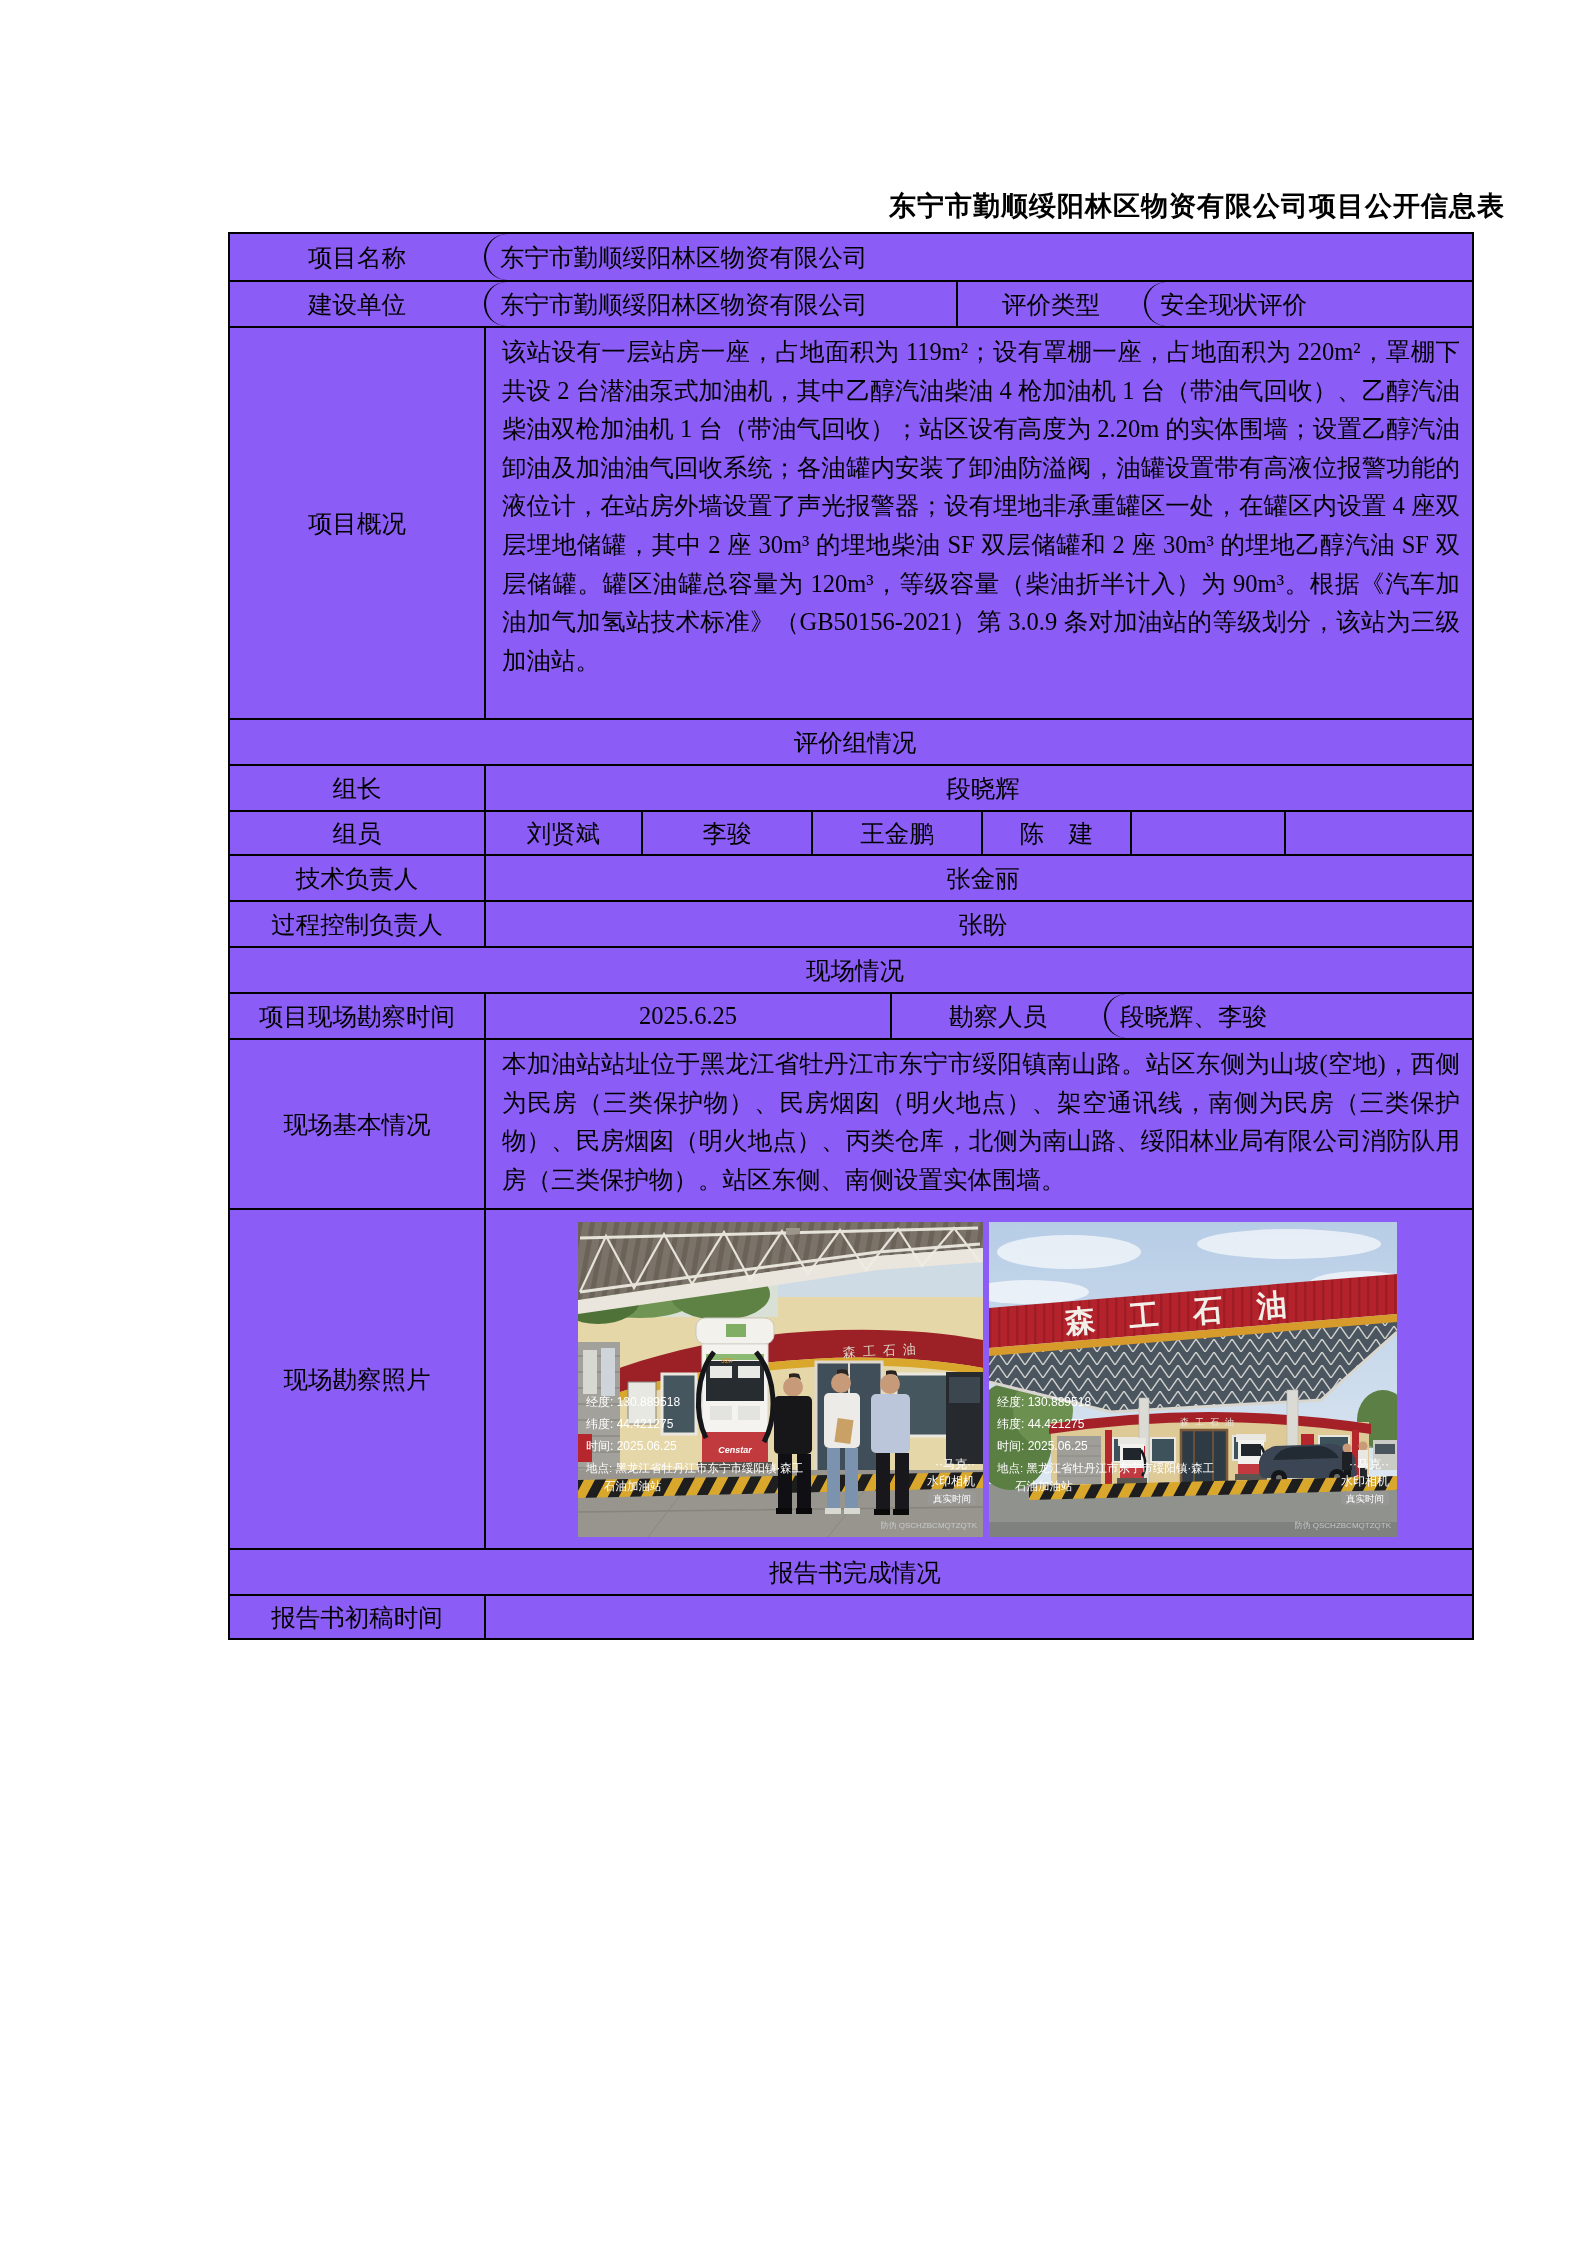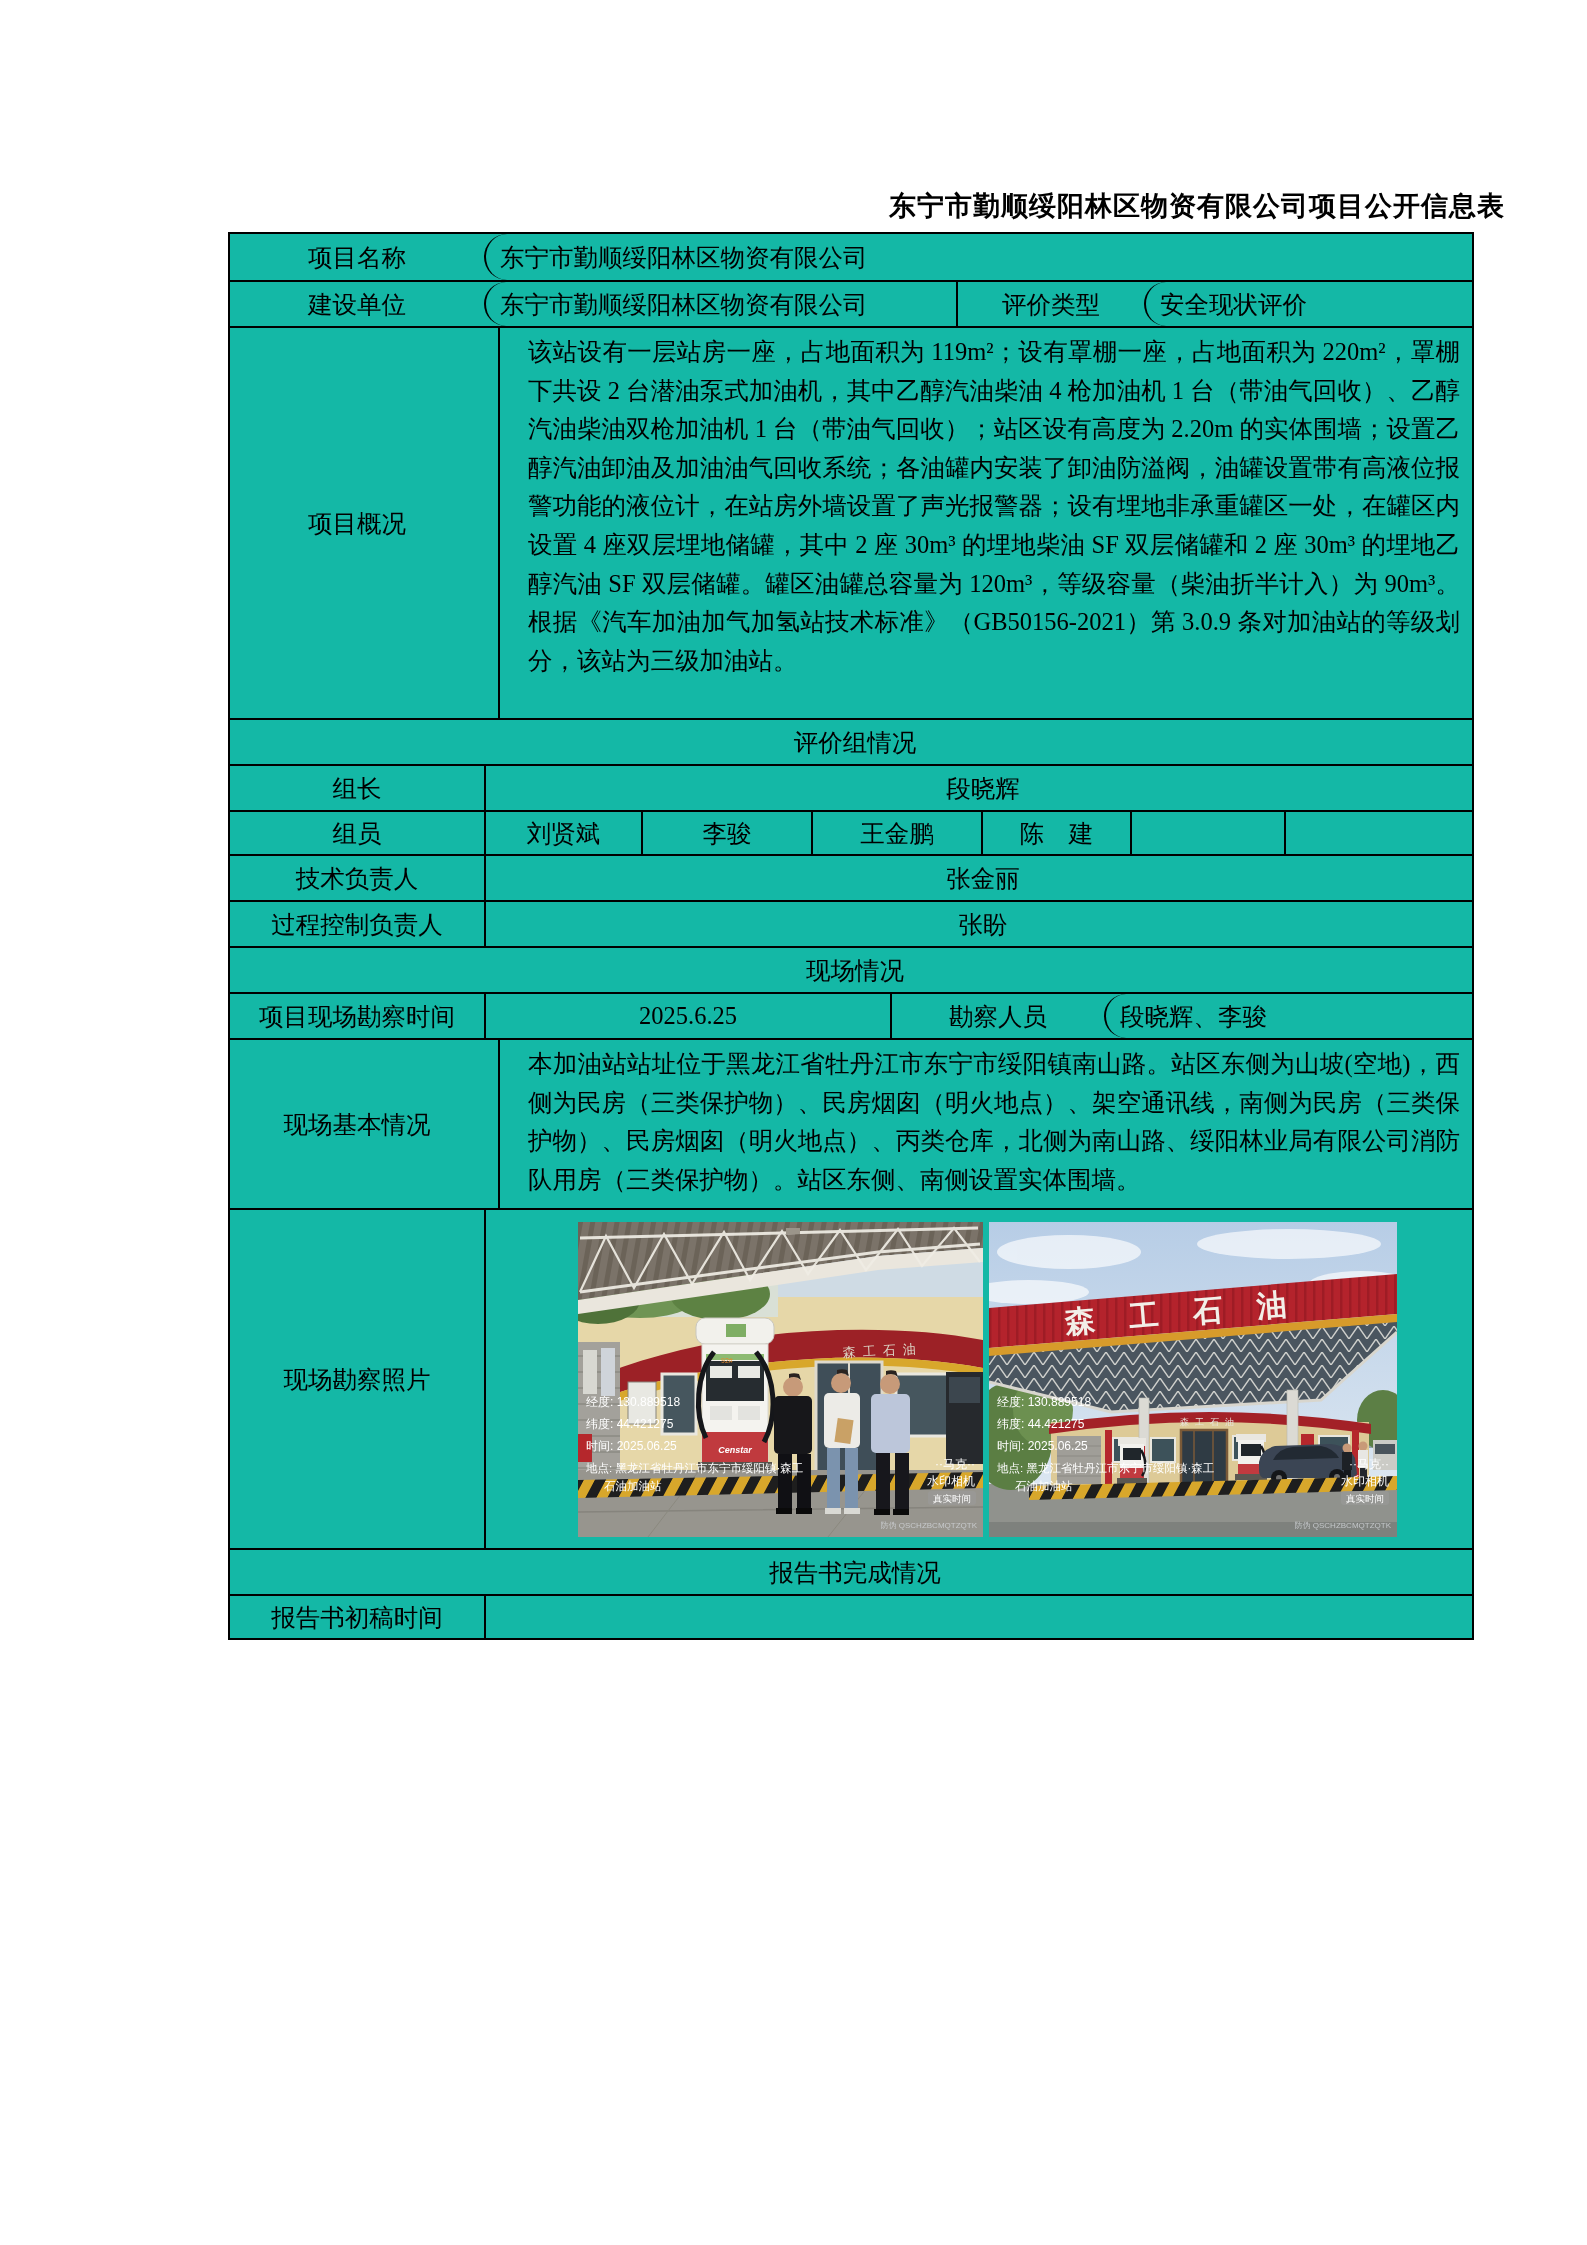--- a/index.html
+++ b/index.html
@@ -4,36 +4,36 @@
 <style>
   html,body{margin:0;padding:0;}
   body{
     width:1587px;height:2245px;position:relative;background:#ffffff;
     font-family:"Liberation Serif","DejaVu Serif",serif;color:#000;overflow:hidden;
   }
   .doc-title{
     position:absolute;top:188px;left:3px;width:1502px;text-align:right;
     font-size:27px;letter-spacing:1px;font-weight:bold;
   }
-  .tbl{position:absolute;top:232px;left:228px;width:1242px;border:2px solid #000;background:#14b8a6;}
+  .tbl{position:absolute;top:232px;left:228px;width:1242px;border:2px solid #000;background:#8b5cf6;}
   .row{display:flex;border-top:2px solid #000;box-sizing:border-box;}
   .row:first-child{border-top:0;}
   .cell{
     border-left:2px solid #000;display:flex;align-items:center;justify-content:center;
     font-size:24.5px;box-sizing:border-box;overflow:hidden;
   }
   .cell:first-child{border-left:0;}
   .label{width:254px;flex:none;text-align:center;}
   .fill{flex:1;padding-left:8px;}
   .leftal{justify-content:flex-start;padding-left:14px;border-radius:23px;}
   .h46{height:46px}.h44{height:44px}.h392{height:392px}.h170{height:170px}.h340{height:340px}
   .w472{width:472px;flex:none}.w188{width:188px;flex:none}
   .w157{width:157px;flex:none}.w170{width:170px;flex:none}.w149{width:149px;flex:none}.w154{width:154px;flex:none}
   .w446{width:406px;flex:none}.w214{width:214px;flex:none}
-  .para{display:block;text-align:justify;padding:5px 12px 0 28px;line-height:38.6px;margin-left:14px;}
+  .para{display:block;text-align:justify;padding:5px 12px 0 16px;line-height:38.6px;}
   .photos-cell{flex:1;display:flex;align-items:center;justify-content:flex-start;gap:6px;padding-left:92px;border-left:2px solid #000;box-sizing:border-box;}
   .photo{flex:none;display:block;}
   .photo text{font-family:"Liberation Sans","DejaVu Sans",sans-serif;}
 </style>
 </head>
 <body>
 
 <div class="doc-title">东宁市勤顺绥阳林区物资有限公司项目公开信息表</div>
 
 <div class="tbl">

